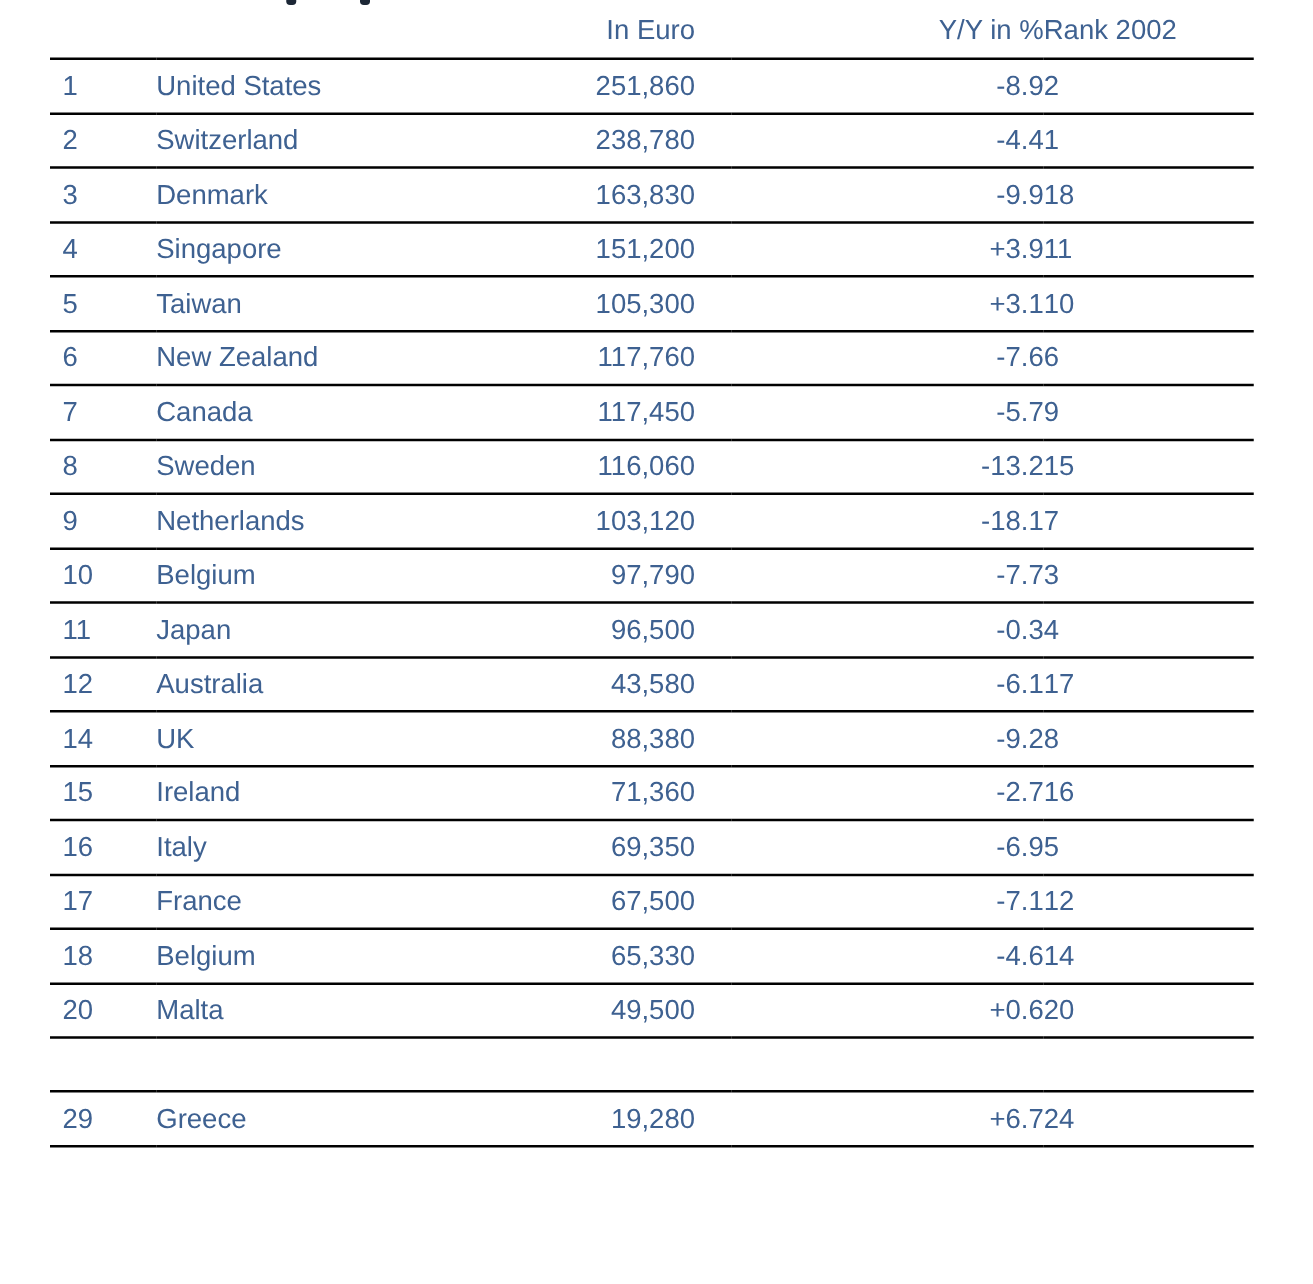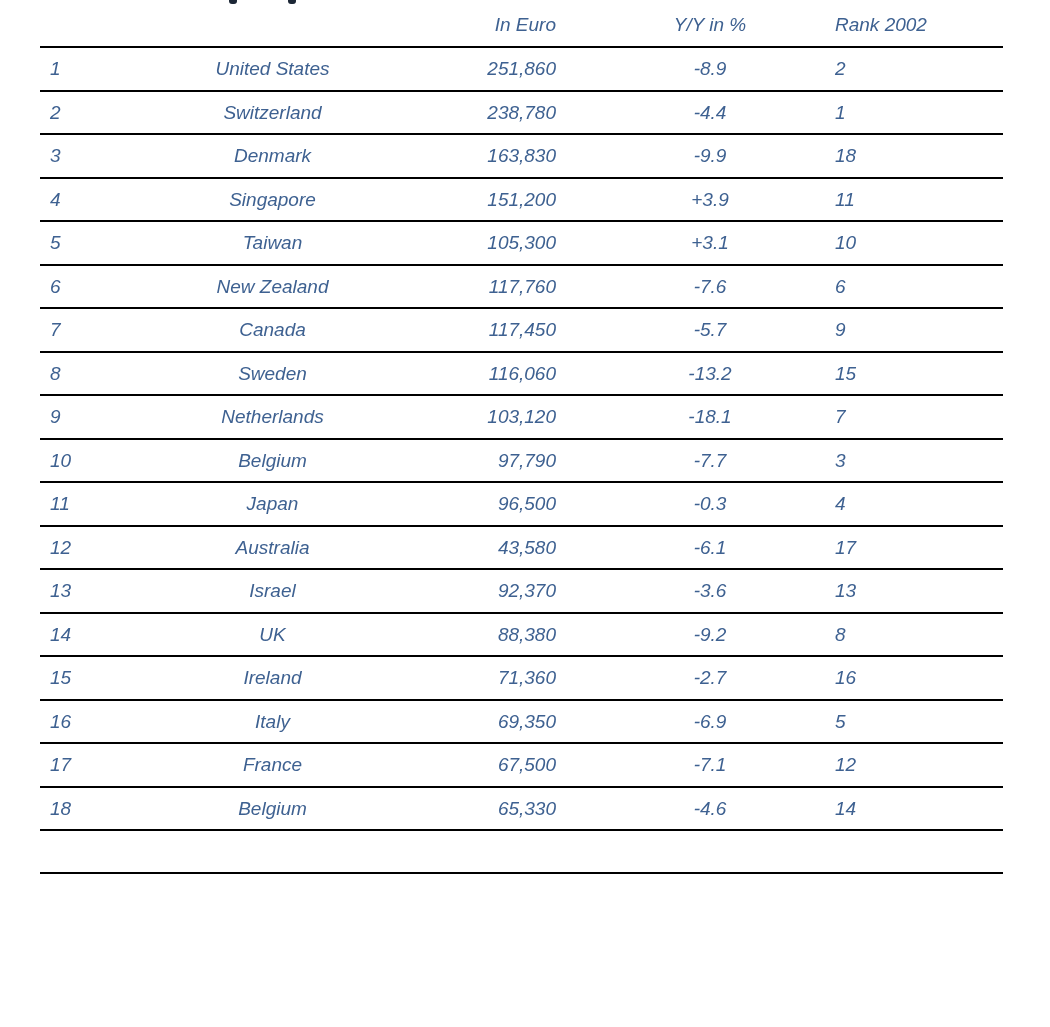--- a/index.html
+++ b/index.html
@@ -26,23 +26,22 @@
   .remnant.r2 { left: 288px; }
 
   table.ranking {
     position: absolute;
     left: 40px;
     top: 0;
     width: 963px;
     border-collapse: collapse;
     table-layout: fixed;
     color: #3e6191;
-    font-size: 19px;
+    font-size: 22px;
     line-height: 1;
-    font-style: italic;
   }
 
   col.col-rank     { width: 85px; }
   col.col-country  { width: 295px; }
   col.col-value    { width: 165px; }
   col.col-yoy      { width: 250px; }
   col.col-rank2002 { width: 168px; }
 
   thead th {
     font-weight: normal;
@@ -58,23 +57,23 @@
     vertical-align: middle;
     border-bottom: 2px solid #000000;
   }
 
   tr.spacer-row td {
     height: 41px;
     border-bottom: 2px solid #000000;
   }
 
   .c-rank     { text-align: left;  padding-left: 10px !important; }
-  .c-country  { text-align: center; }
+  .c-country  { text-align: left; }
   .c-value    { text-align: right; padding-right: 29px !important; }
-  .c-yoy      { text-align: center; }
+  .c-yoy      { text-align: right; }
   .c-rank2002 { text-align: left; padding-right: 26px !important; }
 </style>
 </head>
 <body>
 
 <div class="page">
 
   <span class="remnant r1"></span>
   <span class="remnant r2"></span>
 
@@ -176,27 +175,20 @@
       <td class="c-rank2002">4</td>
     </tr>
         <tr class="data-row">
       <td class="c-rank">12</td>
       <td class="c-country">Australia</td>
       <td class="c-value">43,580</td>
       <td class="c-yoy">-6.1</td>
       <td class="c-rank2002">17</td>
     </tr>
         <tr class="data-row">
-      <td class="c-rank">13</td>
-      <td class="c-country">Israel</td>
-      <td class="c-value">92,370</td>
-      <td class="c-yoy">-3.6</td>
-      <td class="c-rank2002">13</td>
-    </tr>
-        <tr class="data-row">
       <td class="c-rank">14</td>
       <td class="c-country">UK</td>
       <td class="c-value">88,380</td>
       <td class="c-yoy">-9.2</td>
       <td class="c-rank2002">8</td>
     </tr>
         <tr class="data-row">
       <td class="c-rank">15</td>
       <td class="c-country">Ireland</td>
       <td class="c-value">71,360</td>
@@ -217,22 +209,36 @@
       <td class="c-yoy">-7.1</td>
       <td class="c-rank2002">12</td>
     </tr>
         <tr class="data-row">
       <td class="c-rank">18</td>
       <td class="c-country">Belgium</td>
       <td class="c-value">65,330</td>
       <td class="c-yoy">-4.6</td>
       <td class="c-rank2002">14</td>
     </tr>
+        <tr class="data-row">
+      <td class="c-rank">20</td>
+      <td class="c-country">Malta</td>
+      <td class="c-value">49,500</td>
+      <td class="c-yoy">+0.6</td>
+      <td class="c-rank2002">20</td>
+    </tr>
       </tbody>
 
     <tbody>
       <tr class="spacer-row">
         <td colspan="5"></td>
       </tr>
+      <tr class="data-row">
+        <td class="c-rank">29</td>
+        <td class="c-country">Greece</td>
+        <td class="c-value">19,280</td>
+        <td class="c-yoy">+6.7</td>
+        <td class="c-rank2002">24</td>
+      </tr>
     </tbody>
   </table>
 
 </div>
 
 </body></html>

